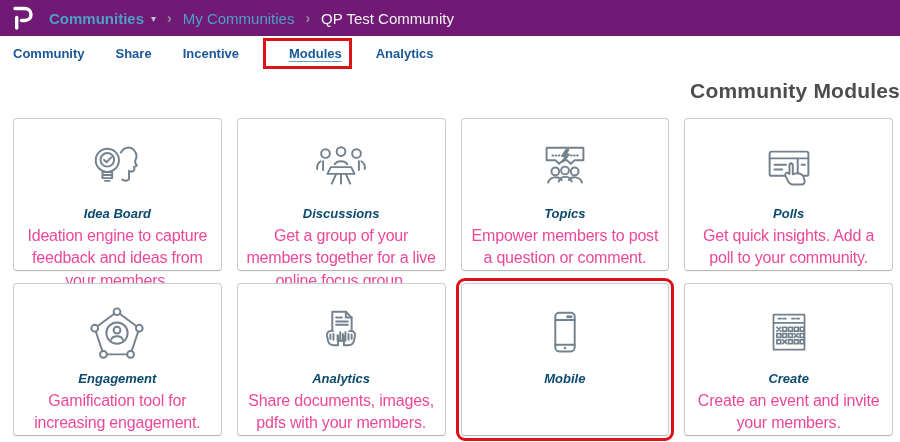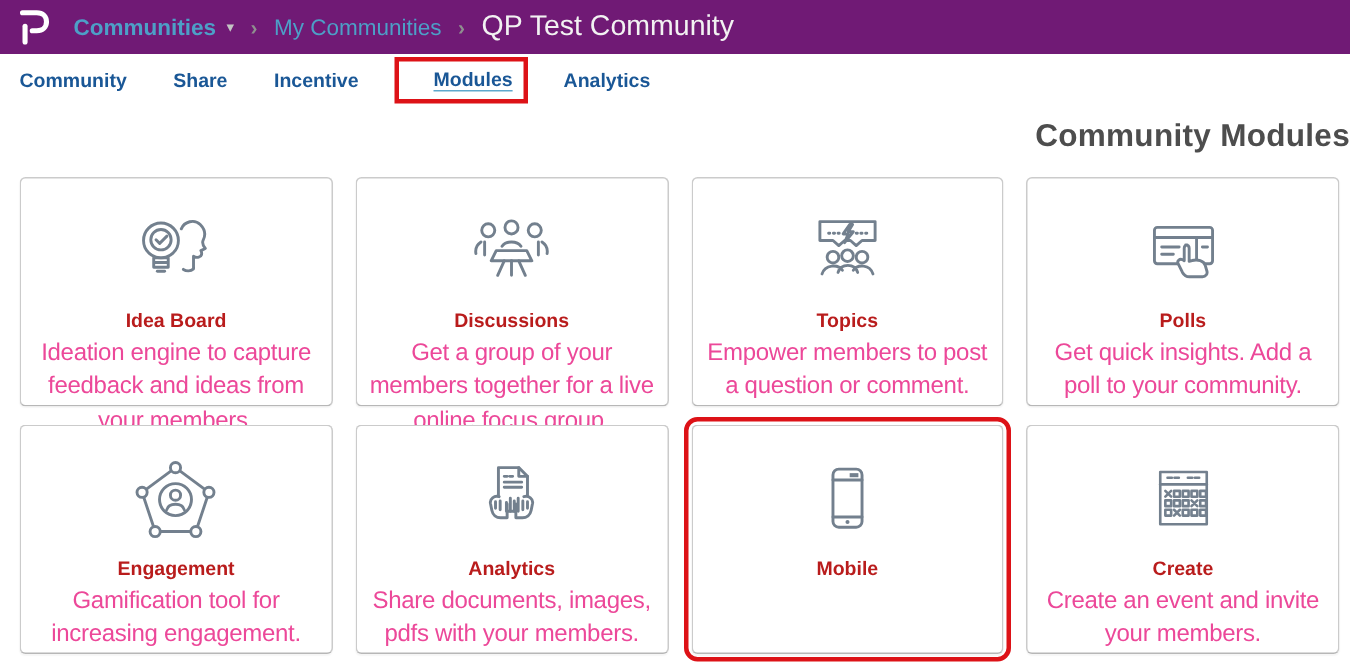--- a/index.html
+++ b/index.html
@@ -19,21 +19,21 @@
     padding: 0 12px;
   }
   .logo { display: flex; align-items: center; margin-right: 16px; cursor: pointer; }
   .product-menu {
     display: flex; align-items: center; gap: 7px;
     color: #4d9fc7; font-size: 15px; font-weight: 600; cursor: pointer;
   }
   .caret { color: #c4c4c4; font-size: 10px; line-height: 1; padding-top: 2px; }
   .crumb-sep { color: #8f8f8f; font-size: 14px; margin: 0 11px; font-weight: 700; }
   .crumb-link { color: #4d9fc7; font-size: 15px; cursor: pointer; }
-  .crumb-current { color: #f2f2f2; font-size: 19px; }
+  .crumb-current { color: #f2f2f2; font-size: 15px; }
 
   
   .tabs {
     height: 34px;
     display: flex;
     align-items: center;
     padding-left: 13px;
     gap: 31px;
     background: #fff;
   }
@@ -83,22 +83,23 @@
     align-items: center;
     text-align: center;
     padding: 20px 8px 0 8px;
     cursor: pointer;
   }
   .card.highlighted { outline: 3px solid #dd1217; outline-offset: 2px; }
   .mod-icon { flex: 0 0 auto; margin-bottom: 5px; }
   .card-title {
     font-size: 13px;
     font-weight: 700;
-    color: #b91c1c;
+    color: #0c4a6e;
     margin-bottom: 4px;
+    font-style: italic;
   }
   .card-desc {
     font-size: 16px;
     color: #ec4899;
     line-height: 1.4;
     letter-spacing: -0.2px;
   }
 </style>
 </head>
 <body>

